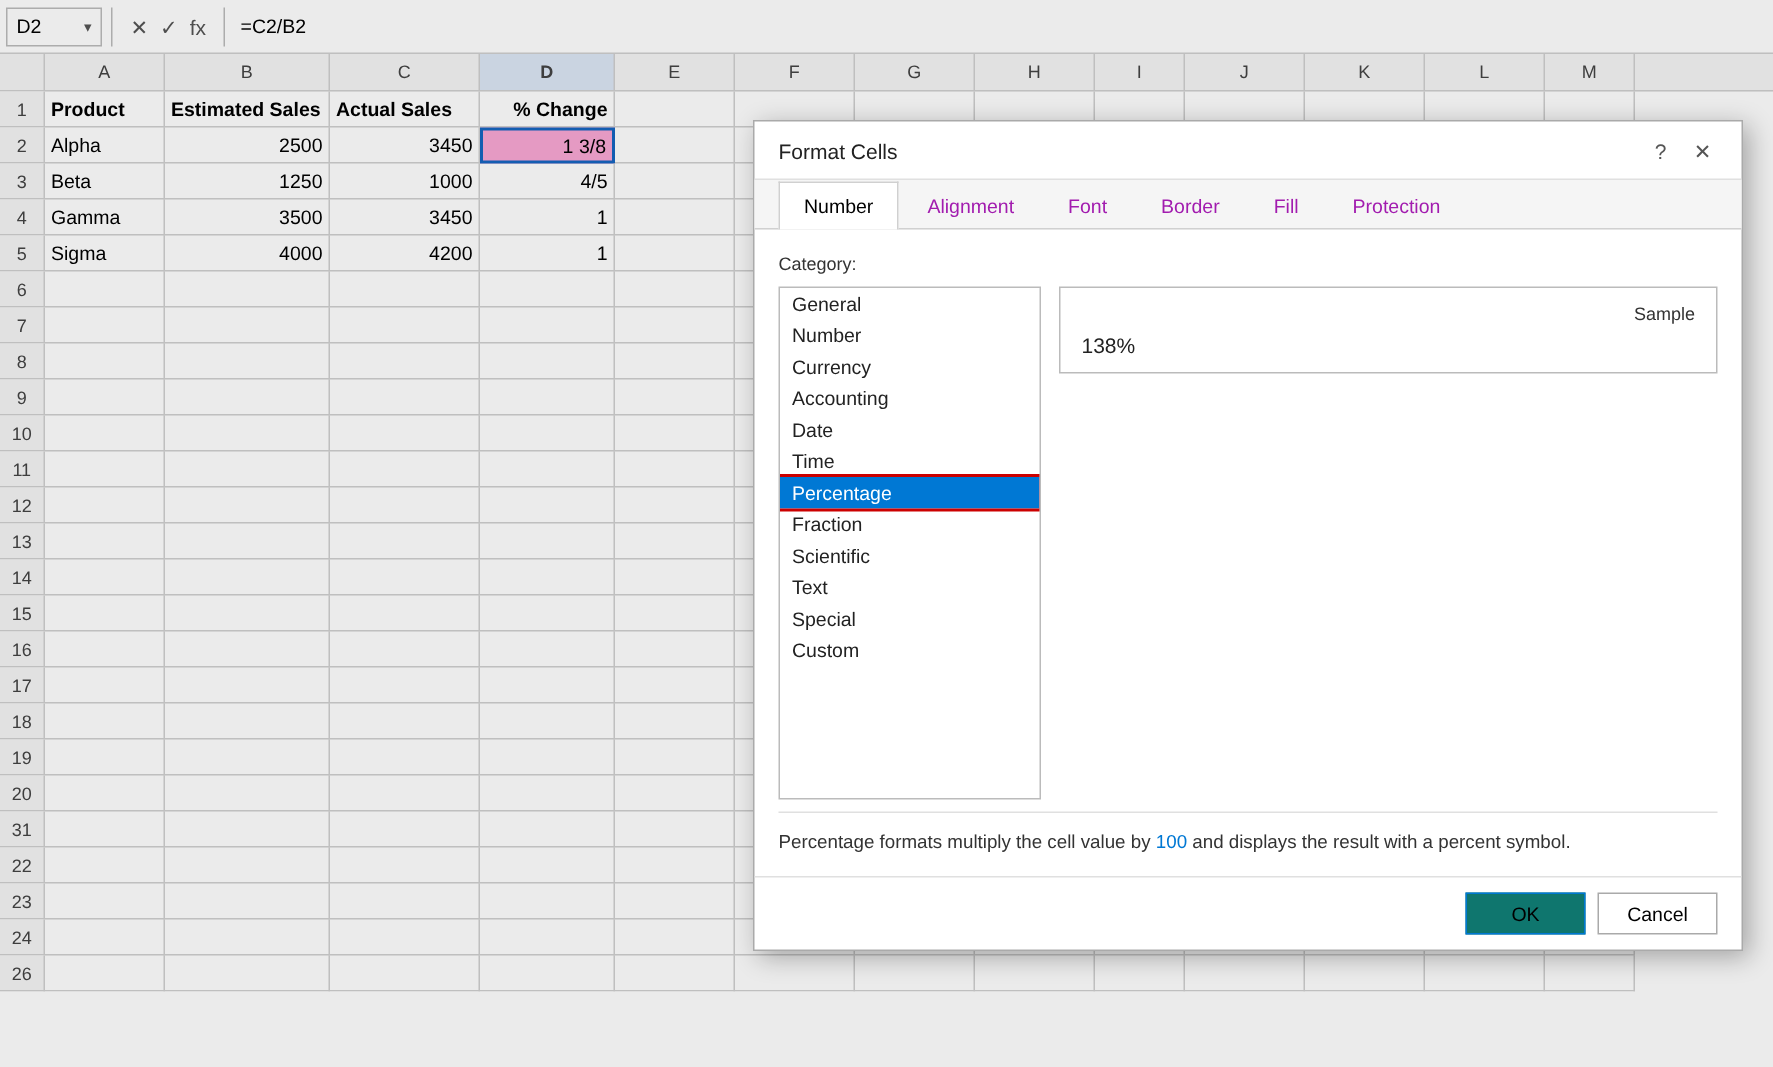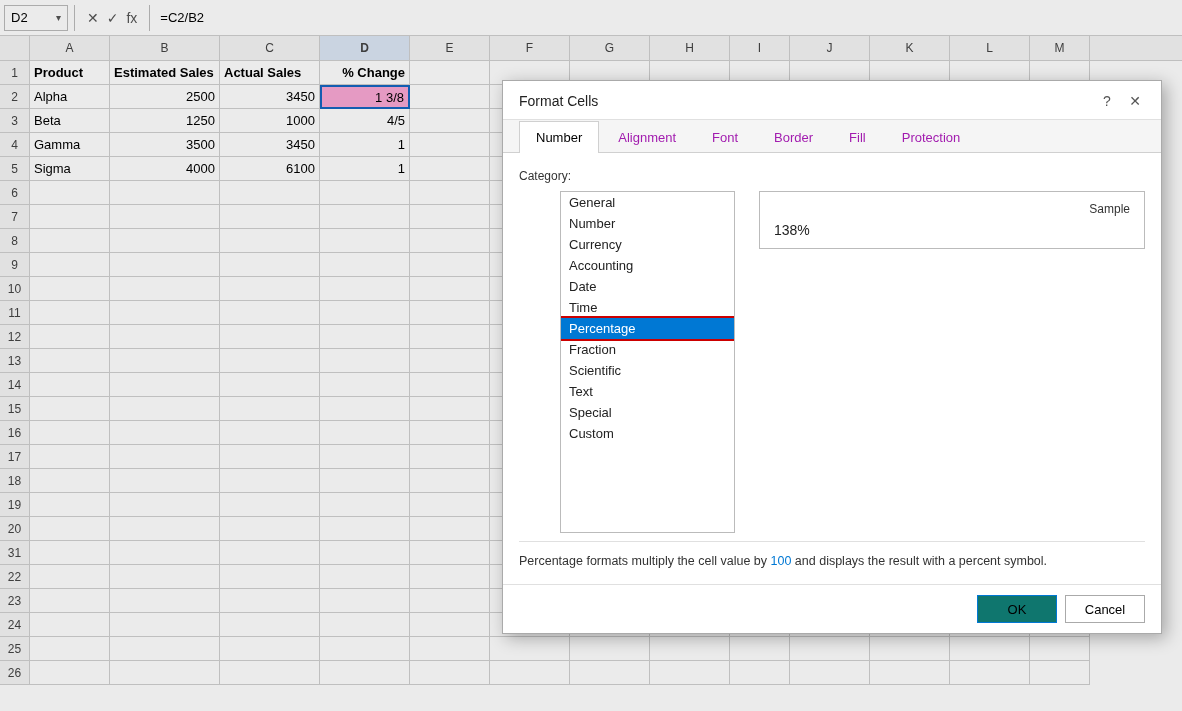--- a/index.html
+++ b/index.html
@@ -216,22 +216,21 @@
     }
 
     .category-label {
       font-size: 12px;
       color: #333;
       margin-bottom: 8px;
     }
 
     .category-list-wrapper {
       display: flex;
-      gap: 24px;
-      margin-left: 41px;
+      gap: 12px;
     }
 
     .category-list-container {
       width: 175px;
       border: 1px solid #bbb;
       position: relative;
     }
     .category-list {
       list-style: none;
       height: 340px;
@@ -455,21 +454,21 @@
       <div class="cell col-j"></div>
       <div class="cell col-k"></div>
       <div class="cell col-l"></div>
       <div class="cell col-m"></div>
     </div>
 
     <div class="grid-row">
       <div class="cell row-header-cell">5</div>
       <div class="cell col-a">Sigma</div>
       <div class="cell col-b right-align">4000</div>
-      <div class="cell col-c right-align">6100</div>
+      <div class="cell col-c right-align">4200</div>
       <div class="cell col-d right-align">1</div>
       <div class="cell col-e"></div>
       <div class="cell col-f"></div>
       <div class="cell col-g"></div>
       <div class="cell col-h"></div>
       <div class="cell col-i"></div>
       <div class="cell col-j"></div>
       <div class="cell col-k"></div>
       <div class="cell col-l"></div>
       <div class="cell col-m"></div>
@@ -759,36 +758,20 @@
           <div class="cell col-g"></div>
           <div class="cell col-h"></div>
           <div class="cell col-i"></div>
           <div class="cell col-j"></div>
           <div class="cell col-k"></div>
           <div class="cell col-l"></div>
           <div class="cell col-m"></div>
         </div>
         <div class="grid-row">
           <div class="cell row-header-cell">24</div>
-          <div class="cell col-a"></div>
-          <div class="cell col-b"></div>
-          <div class="cell col-c"></div>
-          <div class="cell col-d"></div>
-          <div class="cell col-e"></div>
-          <div class="cell col-f"></div>
-          <div class="cell col-g"></div>
-          <div class="cell col-h"></div>
-          <div class="cell col-i"></div>
-          <div class="cell col-j"></div>
-          <div class="cell col-k"></div>
-          <div class="cell col-l"></div>
-          <div class="cell col-m"></div>
-        </div>
-        <div class="grid-row">
-          <div class="cell row-header-cell">25</div>
           <div class="cell col-a"></div>
           <div class="cell col-b"></div>
           <div class="cell col-c"></div>
           <div class="cell col-d"></div>
           <div class="cell col-e"></div>
           <div class="cell col-f"></div>
           <div class="cell col-g"></div>
           <div class="cell col-h"></div>
           <div class="cell col-i"></div>
           <div class="cell col-j"></div>

